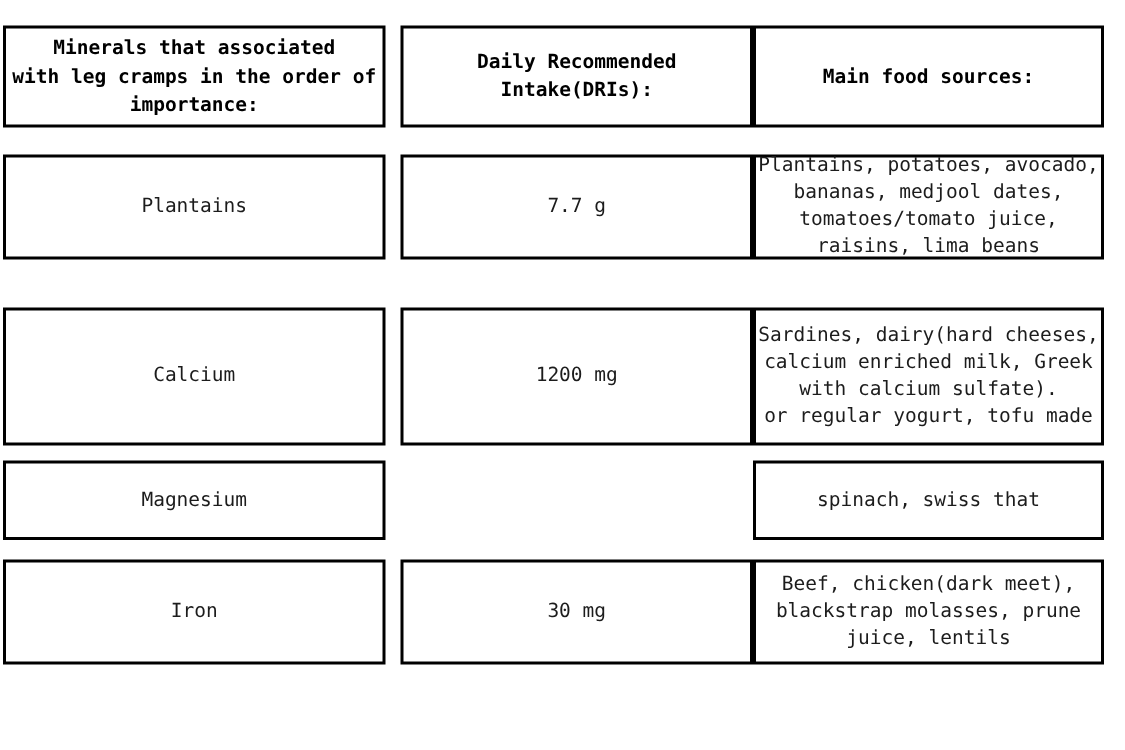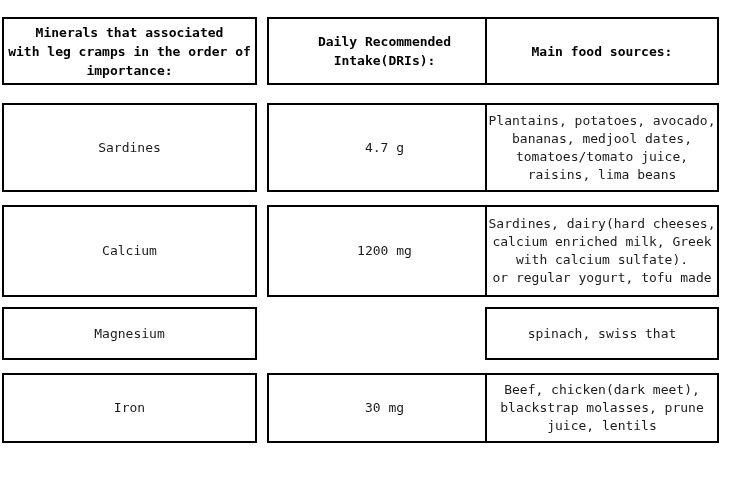--- a/index.html
+++ b/index.html
@@ -35,24 +35,24 @@
   .header-box {
     font-weight: bold;
     color: #000000;
   }
   .header-box .line {
     line-height: 19px;
   }
   
   .c1 { left: 2px;   width: 255px; }
   .c2 { left: 267px; width: 235px; }
-  .c3 { left: 485px; width: 234px; }
+  .c3 { left: 502px; width: 234px; }
   
   .r0 { top: 17px;  height: 68px; }
-  .r1 { top: 103px; height: 89px; text-align: right; }
+  .r1 { top: 103px; height: 70px; text-align: right; }
   .r2 { top: 205px; height: 92px; }
   .r3 { top: 307px; height: 53px; }
   .r4 { top: 373px; height: 70px; }
 </style>
 </head>
 <body>
 
 <div class="canvas">
 
   <div class="box header-box c1 r0">
@@ -62,24 +62,24 @@
   </div>
   <div class="box header-box c2 r0">
     <div class="line">Daily Recommended</div>
     <div class="line">Intake(DRIs):</div>
   </div>
   <div class="box header-box c3 r0">
     <div class="line">Main food sources:</div>
   </div>
 
   <div class="box c1 r1">
-    <div class="line">Sardines</div>
+    <div class="line">Plantains</div>
   </div>
   <div class="box c2 r1">
-    <div class="line">4.7 g</div>
+    <div class="line">7.7 g</div>
   </div>
   <div class="box c3 r1">
     <div class="line">Plantains, potatoes, avocado,</div>
     <div class="line">bananas, medjool dates,</div>
     <div class="line">tomatoes/tomato juice,</div>
     <div class="line">raisins, lima beans</div>
   </div>
 
   <div class="box c1 r2">
     <div class="line">Calcium</div>

